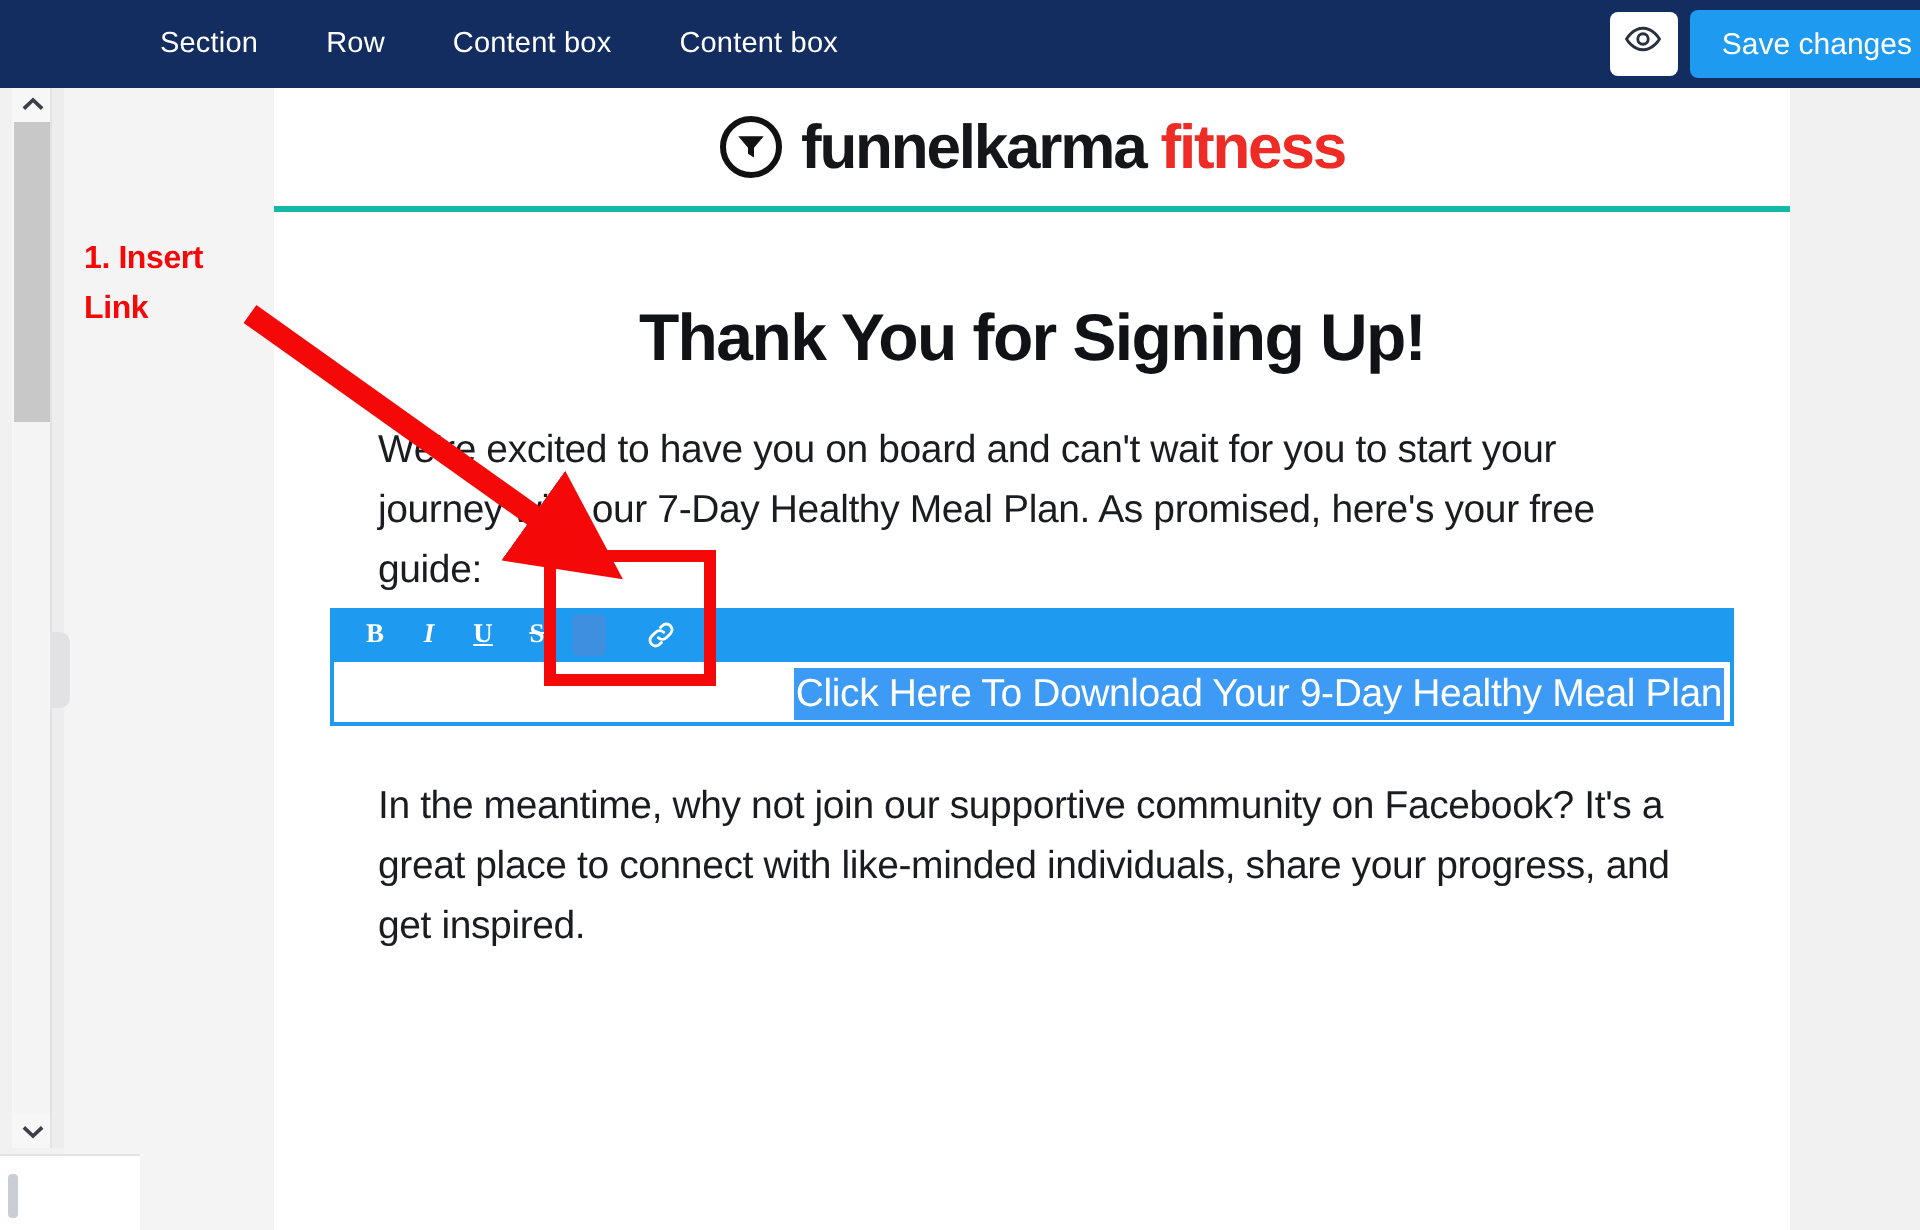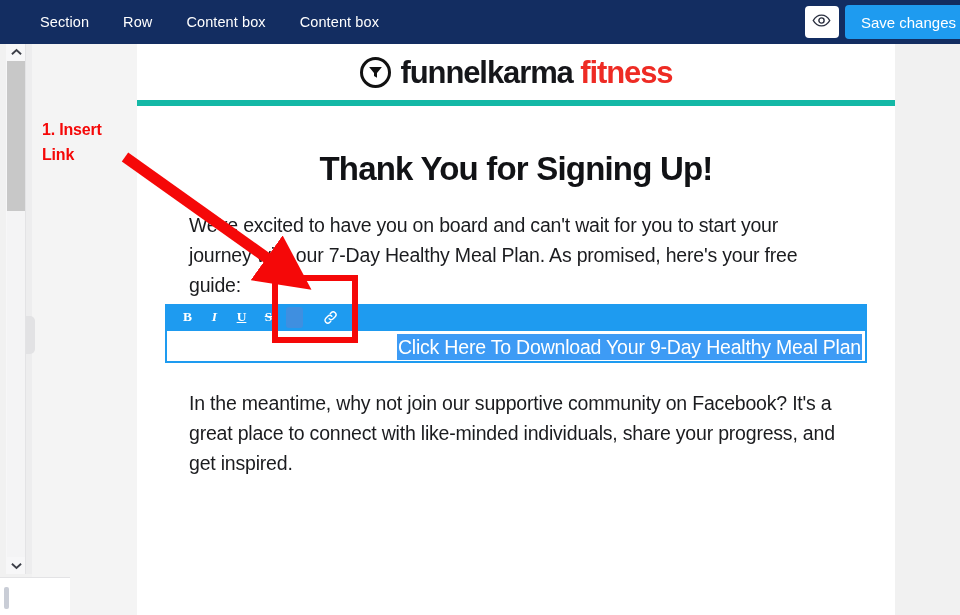--- a/index.html
+++ b/index.html
@@ -12,21 +12,21 @@
 
   #app { position: relative; width: 960px; height: 615px; background: #f1f1f1; }
 
   
   .topbar {
     position: absolute; left: 0; top: 0; width: 960px; height: 44px;
     background: #132d61;
     display: flex; align-items: center;
     z-index: 40;
   }
-  .crumbs { display: flex; align-items: stretch; height: 44px; }
+  .crumbs { display: flex; align-items: stretch; height: 44px; margin-left: 40px; }
   .crumb {
     display: flex; align-items: center; height: 44px;
     padding: 0 17px;
     color: #ffffff; font-size: 14.5px; letter-spacing: .1px;
     white-space: nowrap; cursor: pointer;
     background: transparent;
   }
   .crumb:first-child { padding-left: 40px; }
   .crumb.active {
     background: #1e9bf0;
@@ -96,21 +96,21 @@
   }
 
   
   .canvas {
     position: absolute; left: 137px; top: 44px; width: 758px; height: 571px;
     background: #ffffff;
     overflow: hidden;
   }
   .email-header {
     height: 62px; display: flex; align-items: center; justify-content: center;
-    border-bottom: 6px solid #14b8a6;
+    border-bottom: 3px solid #14b8a6;
     background: #ffffff;
   }
   .logo { display: flex; align-items: center; gap: 10px; }
   .logo-mark {
     width: 31px; height: 31px; border-radius: 50%;
     border: 3px solid #111111;
     display: flex; align-items: center; justify-content: center;
   }
   .logo-text {
     font-size: 31px; font-weight: bold; letter-spacing: -1.1px;

